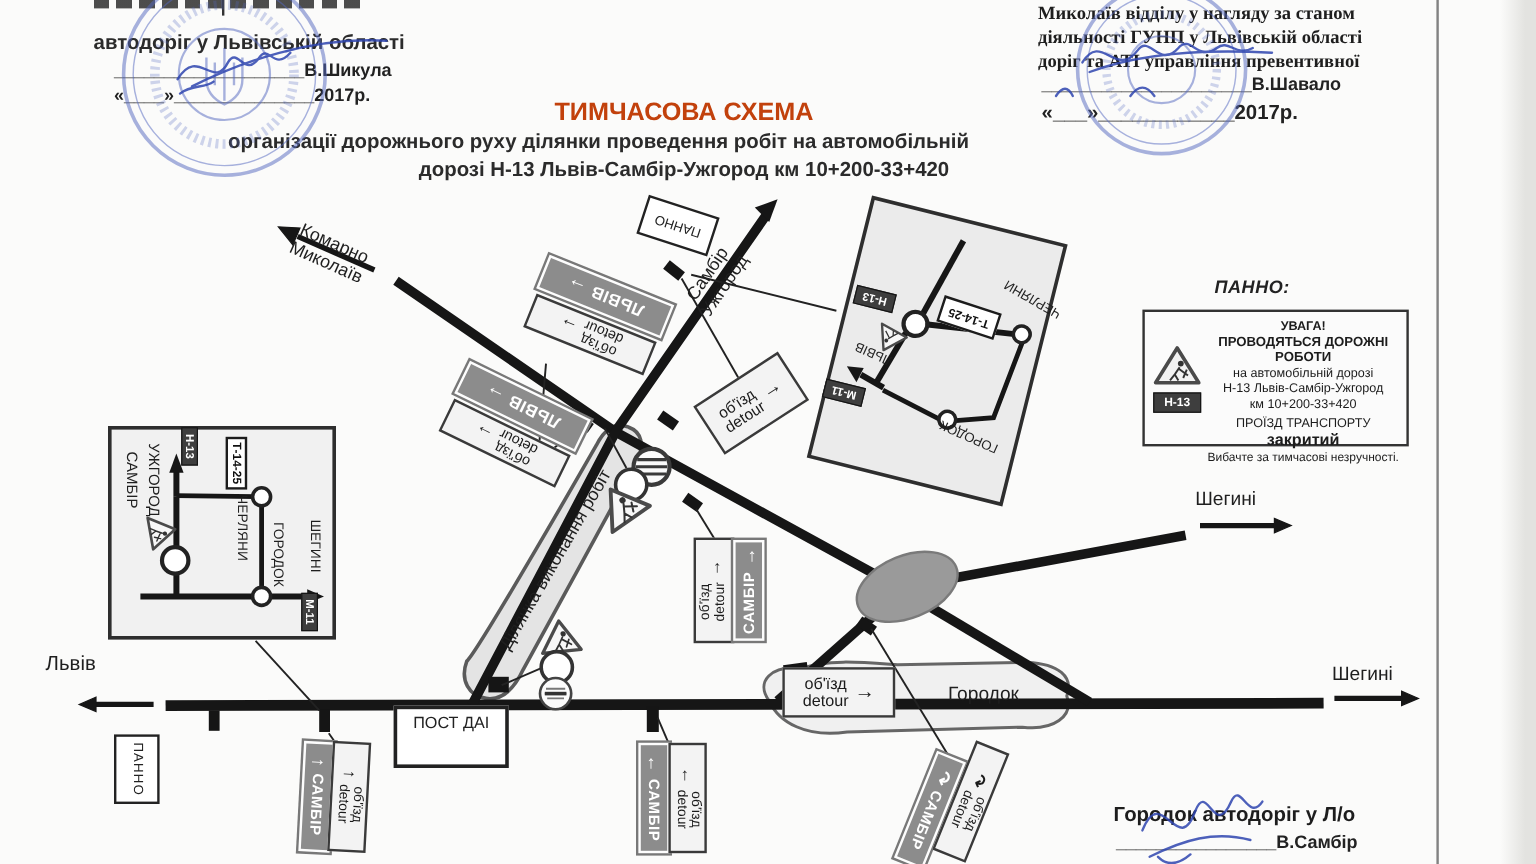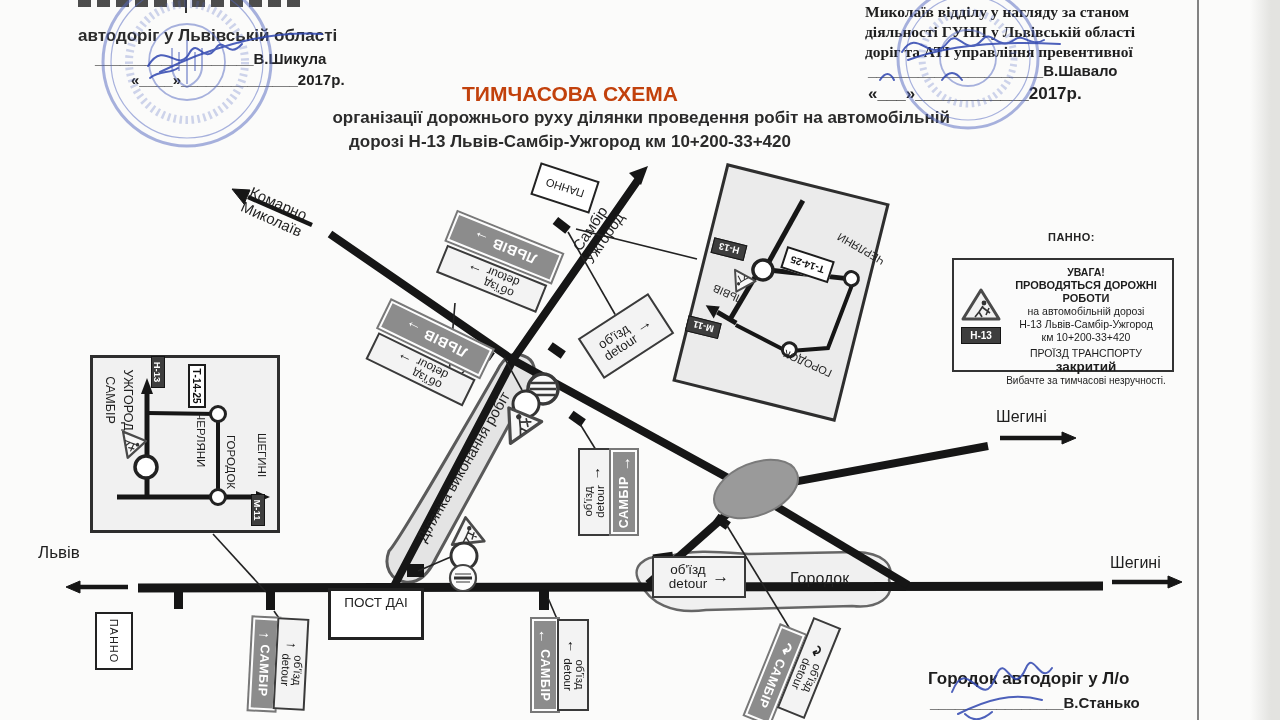--- a/index.html
+++ b/index.html
@@ -128,35 +128,35 @@
     </g>
   </svg>
 
   <div class="e" style="left:1197px;top:0;width:2px;height:720px;background:#5a5a5a;opacity:.75;"></div>
   <div class="e" style="left:1250px;top:0;width:30px;height:720px;background:linear-gradient(90deg,rgba(0,0,0,0) 0%,#e3e3e0 70%);"></div>
   <div class="e" style="left:185px;top:0;width:2px;height:13px;background:#333;"></div>
 
   <div class="e crop-line" style="left:78px;top:0;width:226px;height:7px;"></div>
   <div class="e b" style="left:78px;top:26px;font-size:17px;color:#2b2b2b;">автодоріг у Львівській області</div>
   <div class="e b" style="left:95px;top:50px;font-size:15px;">___________________В.Шикула</div>
-  <div class="e b" style="left:95px;top:71px;font-size:15px;margin-left:36px;">«____»______________2017р.</div>
+  <div class="e b" style="left:95px;top:71px;font-size:15px;">«____»______________2017р.</div>
 
   <div class="e serif b" style="left:865px;top:2px;font-size:15.5px;line-height:20px;color:#1e1e1e;">
     <div>Миколаїв відділу у нагляду за станом</div>
     <div>діяльності  ГУНП у Львівській області</div>
     <div>доріг та АТІ управління превентивної</div>
   </div>
   <div class="e b" style="left:868px;top:62px;font-size:15px;">_____________________В.Шавало</div>
   <div class="e b" style="left:868px;top:84px;font-size:17px;">«___»____________2017р.</div>
 
   <div class="e b" style="left:230px;top:82px;width:680px;text-align:center;font-size:21px;color:#c2410c;">ТИМЧАСОВА СХЕМА</div>
-  <div class="e b" style="left:190px;top:108px;width:760px;text-align:right;font-size:17px;color:#2b2b2b;">організації дорожнього руху ділянки проведення робіт на автомобільній</div>
+  <div class="e b" style="left:190px;top:108px;width:760px;text-align:left;font-size:17px;color:#2b2b2b;">організації дорожнього руху ділянки проведення робіт на автомобільній</div>
   <div class="e b" style="left:190px;top:132px;width:760px;text-align:center;font-size:17px;color:#2b2b2b;">дорозі Н-13 Львів-Самбір-Ужгород км 10+200-33+420</div>
 
-  <div class="e b" style="left:1048px;top:231px;font-size:11px;letter-spacing:.5px;">ПАННО:</div>
+  <div class="e b" style="left:1012px;top:231px;font-size:15px;letter-spacing:.5px;font-style:italic;">ПАННО:</div>
   <div class="e" style="left:952px;top:258px;width:222px;height:114px;border:2px solid #333;background:#fbfbfb;display:flex;padding:6px 4px;">
     <div style="width:46px;display:flex;flex-direction:column;align-items:center;justify-content:center;gap:2px;">
       <svg width="42" height="38" viewBox="-21 -18 42 38">
         <path d="M0,-15 L18,14 L-18,14 Z" fill="#f2f2f2" stroke="#4a4a4a" stroke-width="3" stroke-linejoin="round"></path>
         <circle cx="3" cy="-2" r="2.4" fill="#333"></circle>
         <path d="M2,1 L-2,7 M-2,7 L-6,12 M-2,7 L1,12 M1,2 L9,8 M8,3 L5,10" stroke="#333" stroke-width="1.6" fill="none"></path>
       </svg>
       <div class="rt" style="width:38px;height:15px;font-size:10px;">Н-13</div>
     </div>
     <div style="flex:1;text-align:center;font-size:10.5px;line-height:13px;color:#1c1c1c;">
@@ -167,21 +167,21 @@
       <div>км 10+200-33+420</div>
       <div style="margin-top:3px;">
         <span>ПРОЇЗД ТРАНСПОРТУ</span>
         <span class="b" style="font-size:13.5px;">закритий</span>
       </div>
       <div style="font-size:10px;">Вибачте за тимчасові незручності.</div>
     </div>
   </div>
 
   <div class="e b" style="left:928px;top:669px;font-size:17px;color:#1d1d1d;">Городок автодоріг у Л/о</div>
-  <div class="e b" style="left:930px;top:694px;font-size:15px;">________________В.Станько</div>
+  <div class="e b" style="left:930px;top:694px;font-size:15px;">________________В.Самбір</div>
 
   <div class="e mlbl" style="left:38px;top:543px;font-size:17px;">Львів</div>
   <div class="e mlbl" style="left:996px;top:408px;font-size:16px;">Шегині</div>
   <div class="e mlbl" style="left:1110px;top:554px;font-size:16px;">Шегині</div>
   <div class="e mlbl" style="left:790px;top:570px;font-size:16px;">Городок</div>
 
   <div class="e" style="left:227px;top:194px;width:96px;text-align:center;transform:rotate(24deg);line-height:1.15;">
     <div class="mlbl" style="position:static;">Комарно</div>
     <div class="mlbl" style="position:static;">Миколаїв</div>
   </div>

